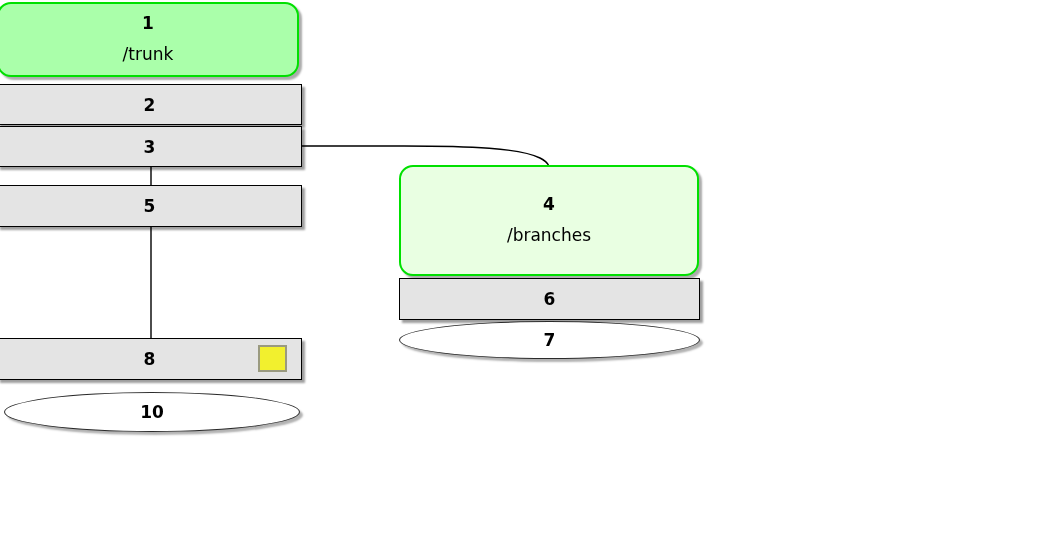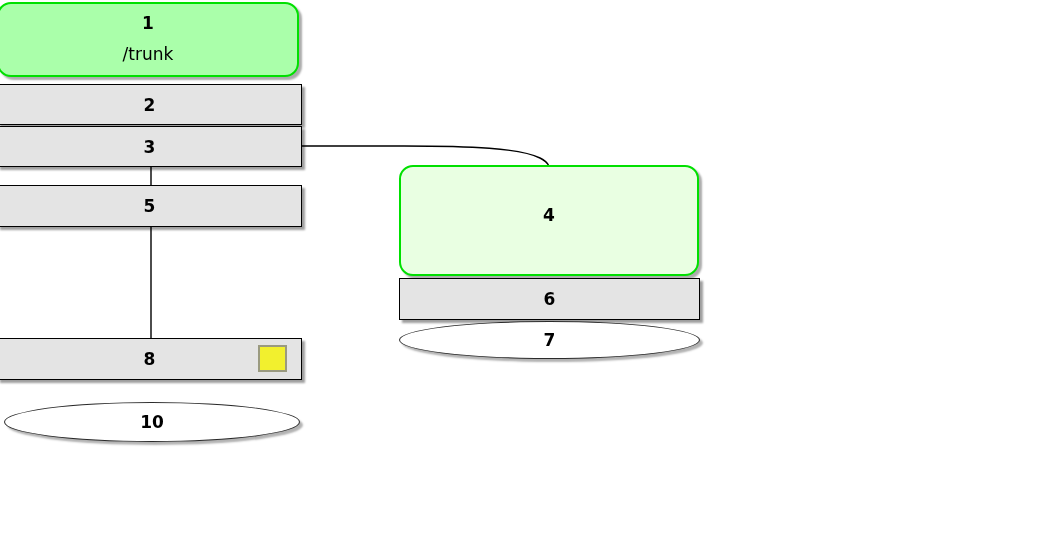--- a/index.html
+++ b/index.html
@@ -126,27 +126,28 @@
   <div class="node rev-box" style="left:-3px; top:185px; width:305px; height:42px;">
     <span class="node-label">5</span>
   </div>
 
   <div class="node rev-box" style="left:-3px; top:338px; width:305px; height:42px;">
     <span class="node-label">8</span>
   </div>
 
   <div class="flag-swatch" style="left:258px; top:345px; width:29px; height:27px;"></div>
 
-  <div class="node ellipse-node" style="left:4px; top:402px; width:296px; height:40px;">
+  <div class="node ellipse-node" style="left:4px; top:392px; width:296px; height:40px;">
     <span class="node-label">10</span>
   </div>
 
   <div class="node round-node" style="left:399px; top:165px; width:300px; height:111px; background:#e9ffe2;">
     <div class="num node-label">4</div>
     <div class="path node-label">
+      <span class="ln">/branches</span>
     </div>
   </div>
 
   <div class="node rev-box" style="left:399px; top:278px; width:301px; height:42px;">
     <span class="node-label">6</span>
   </div>
 
   <div class="node ellipse-node" style="left:399px; top:321px; width:301px; height:38px;">
     <span class="node-label">7</span>
   </div>

